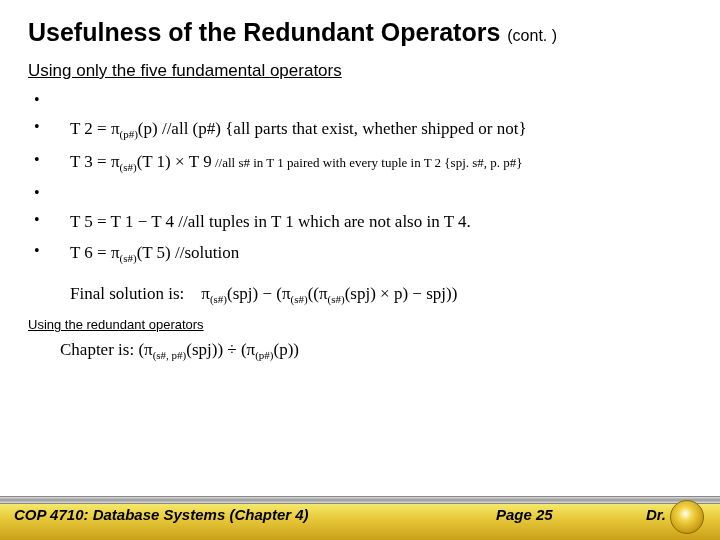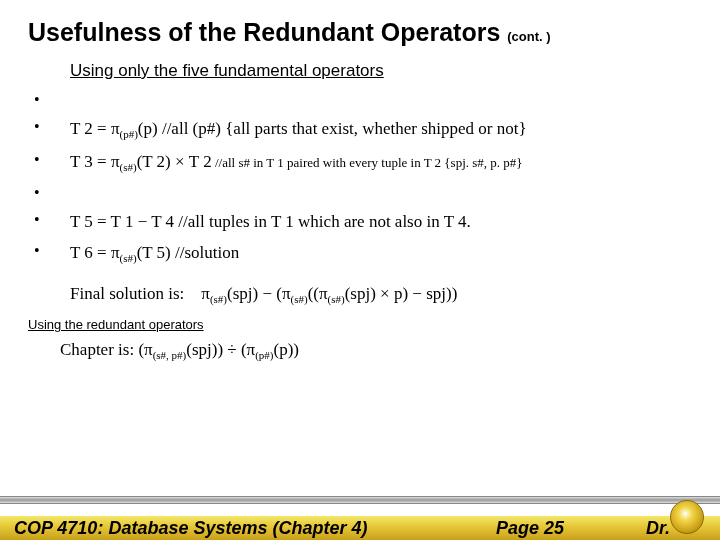--- a/index.html
+++ b/index.html
@@ -17,29 +17,28 @@
     padding: 18px 28px 60px 28px;
     position: relative;
   }
   .title {
     font-size: 25px;
     font-weight: bold;
     color: #000;
     margin-bottom: 14px;
   }
   .title .cont {
-    font-size: 13px;
-    font-weight: bold;
+    font-size: 16px;
+    font-weight: normal;
   }
   .subhead {
     font-size: 17px;
     text-decoration: underline;
     color: #000;
     margin-bottom: 10px;
-    margin-left: 42px;
   }
   ul.items {
     list-style: none;
     margin-left: 6px;
   }
   ul.items li {
     display: flex;
     align-items: flex-start;
     margin-bottom: 9px;
   }
@@ -82,29 +81,29 @@
     position: absolute;
     left: 0; right: 0; top: 0;
     height: 8px;
     background: linear-gradient(180deg, #dcdcdc 0%, #999 50%, #dcdcdc 100%);
     border-top: 1px solid #888;
     border-bottom: 1px solid #888;
   }
   .footer .bar {
     position: absolute;
     left: 0; right: 0; bottom: 0;
-    height: 24px;
+    height: 36px;
     background: linear-gradient(180deg, #f4e96a 0%, #e8c93a 40%, #c9a018 100%);
     display: flex;
     align-items: flex-start;
     padding: 2px 14px 0 14px;
     font-family: Arial, sans-serif;
     font-style: italic;
     font-weight: bold;
-    font-size: 18px;
+    font-size: 15px;
     color: #000;
   }
   .footer .course { flex: 1; }
   .footer .page { width: 150px; }
   .footer .instr { width: 60px; text-align: left; }
   .logo {
     position: absolute;
     right: 16px;
     bottom: 6px;
     width: 34px;
@@ -142,21 +141,21 @@
     <li>
       <span class="bullet">•</span>
       <span class="line">
         <span>T 2 = </span><span class="pi">π</span><span class="sub">(p#)</span><span>(p)</span><span class="comment">  //all (p#)  {all parts that exist, whether shipped or not}</span>
       </span>
     </li>
 
     <li>
       <span class="bullet">•</span>
       <span class="line">
-        <span>T 3 = </span><span class="pi">π</span><span class="sub">(s#)</span><span>(T 2) × T 2</span><span class="smallc"> //all s# in T 1 paired with every tuple in T 2  {spj. s#, p. p#}</span>
+        <span>T 3 = </span><span class="pi">π</span><span class="sub">(s#)</span><span>(T 1) × T 9</span><span class="smallc"> //all s# in T 1 paired with every tuple in T 2  {spj. s#, p. p#}</span>
       </span>
     </li>
 
     <li>
       <span class="bullet">•</span>
     </li>
 
     <li>
       <span class="bullet">•</span>
       <span class="line">T 5 = T 1 − T 4 //all tuples in T 1 which are not also in T 4.</span>

